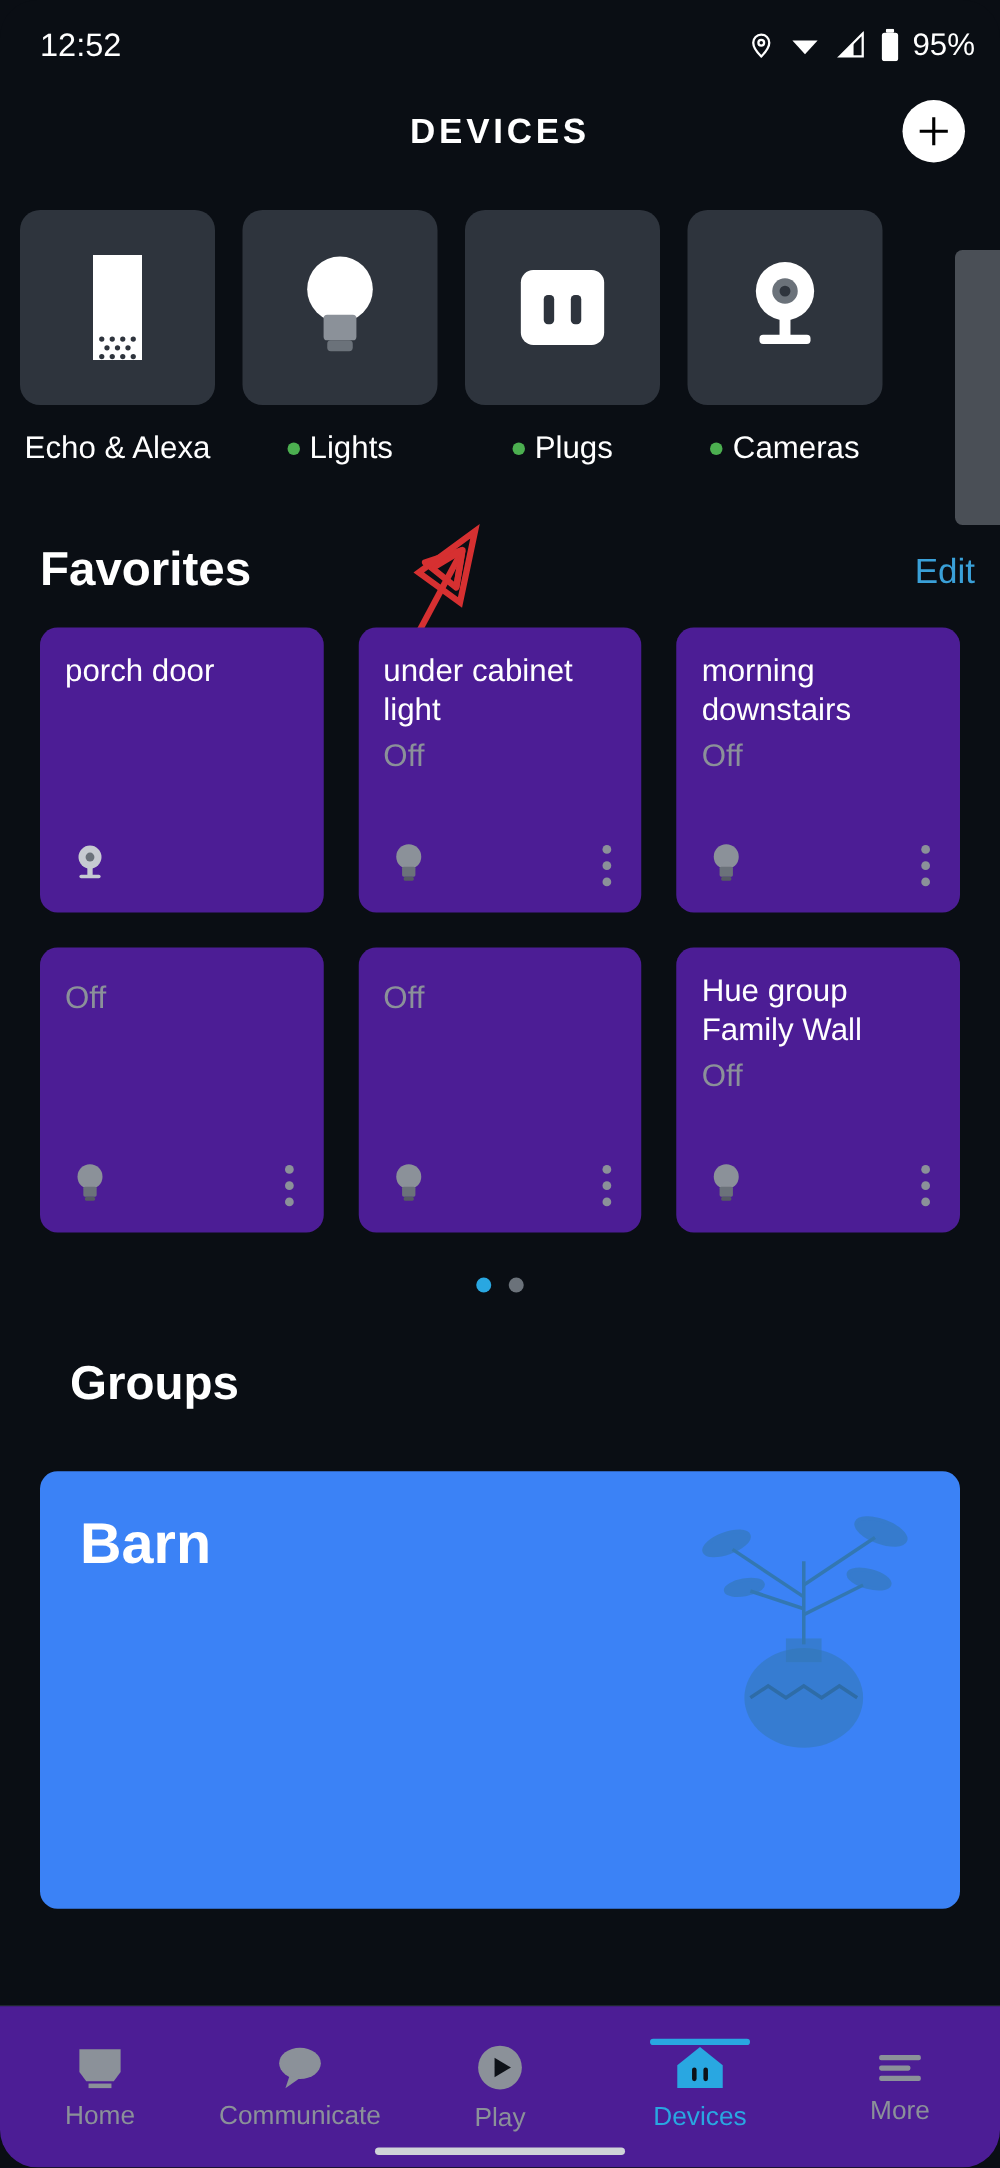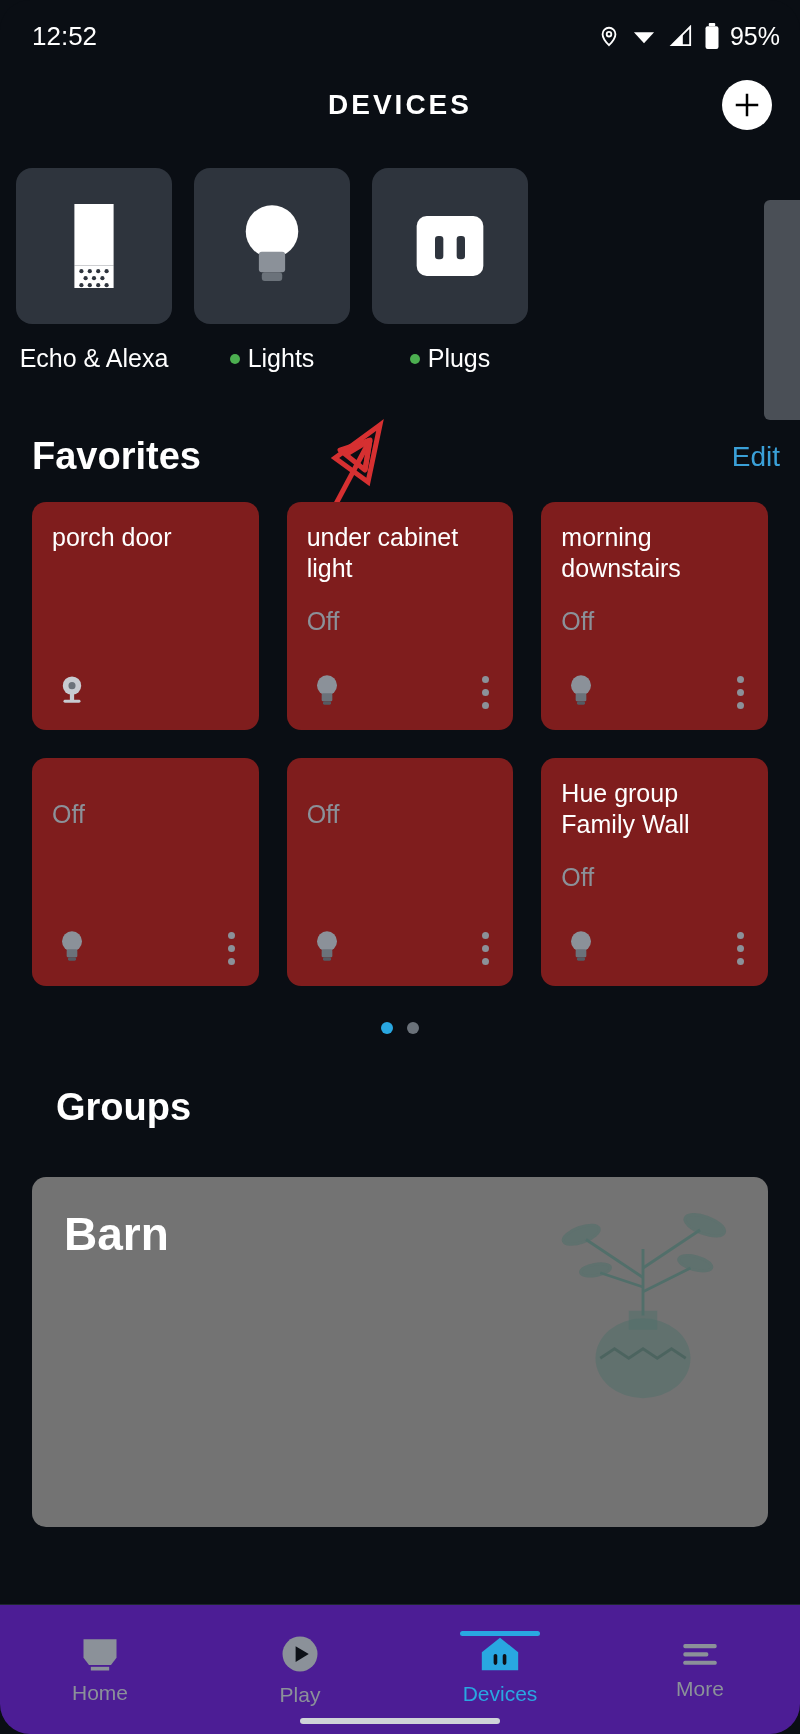--- a/index.html
+++ b/index.html
@@ -25,35 +25,35 @@
   .dot-green { width:10px; height:10px; border-radius:50%; background:#4caf50; }
   .right-peek { position:absolute; right:0; top:200px; width:36px; height:220px; background:#4a4f56; border-radius:6px 0 0 6px;}
 
   
   .section-head { display:flex; justify-content:space-between; align-items:center; padding: 62px 20px 24px 32px;}
   .section-title { font-size:38px; font-weight:700; }
   .edit-link { color:#3aa0d8; font-size:28px; }
 
   
   .fav-grid { display:grid; grid-template-columns: repeat(3, 1fr); gap:28px; padding: 0 32px;}
-  .fav-card { background:#7f1d1d; border-radius:14px; padding:20px 20px 14px 20px; height:228px; display:flex; flex-direction:column; justify-content:space-between; position:relative;}
+  .fav-card { background:#4c1d95; border-radius:14px; padding:20px 20px 14px 20px; height:228px; display:flex; flex-direction:column; justify-content:space-between; position:relative;}
   .fav-name { font-size:25px; line-height:1.25; color:#fff; }
-  .fav-state { font-size:25px; color:#8b9199; margin-top:22px;}
+  .fav-state { font-size:25px; color:#8b9199; margin-top:6px;}
   .fav-bottom { display:flex; align-items:center; justify-content:space-between; }
   .fav-bottom .icon-slot { width:40px; height:48px; display:flex; align-items:center; justify-content:center;}
   .kebab { display:flex; flex-direction:column; gap:6px; padding-right:4px;}
   .kebab span { width:7px; height:7px; background:#8b9199; border-radius:50%;}
 
   
   .pager { display:flex; gap:14px; justify-content:center; padding:36px 0 10px 0;}
   .pager span{ width:12px; height:12px; border-radius:50%; background:#6b727a;}
   .pager span.active{ background:#29a7e1;}
 
   
-  .group-card { margin: 24px 32px 0 32px; background:#737373; border-radius:14px; height:350px; padding:30px 32px; position:relative; overflow:hidden;}
+  .group-card { margin: 24px 32px 0 32px; background:#3b82f6; border-radius:14px; height:350px; padding:30px 32px; position:relative; overflow:hidden;}
   .group-name { font-size:46px; font-weight:700; color:#fff;}
   .plant { position:absolute; right:30px; top:24px; opacity:0.45;}
 
   
   .bottom-nav { position:absolute; bottom:0; left:0; right:0; height:130px; background:#4c1d95; border-top:1px solid #1f2730; display:flex; justify-content:space-around; align-items:center;}
   .nav-item { display:flex; flex-direction:column; align-items:center; gap:8px; color:#8b9199; width:150px;}
   .nav-item.active { color:#29a7e1; }
   .nav-label { font-size:21px; }
   .nav-indicator { position:absolute; top:-3px; width:80px; height:5px; background:#29a7e1; border-radius:3px;}
   .home-bar { position:absolute; bottom:10px; left:50%; transform:translateX(-50%); width:200px; height:6px; background:#cfd3d8; border-radius:4px;}
@@ -148,20 +148,35 @@
           <rect x="15" y="18" width="5" height="14" rx="2" fill="#2e343d"></rect>
           <rect x="28" y="18" width="5" height="14" rx="2" fill="#2e343d"></rect>
         </svg>
     </div>
     <div class="cat-label-row">
       <span class="dot-green"></span>
       <span>Plugs</span>
     </div>
   </div>
 
+  <div class="cat-item">
+    <div class="cat-tile">
+      <svg width="70" height="80" viewBox="0 0 48 54">
+          <circle cx="24" cy="18" r="16" fill="#fff"></circle>
+          <circle cx="24" cy="18" r="7" fill="#6b727a"></circle>
+          <circle cx="24" cy="18" r="3" fill="#2e343d"></circle>
+          <rect x="21" y="32" width="6" height="12" fill="#fff"></rect>
+          <rect x="10" y="42" width="28" height="5" rx="2" fill="#fff"></rect>
+        </svg>
+    </div>
+    <div class="cat-label-row">
+      <span class="dot-green"></span>
+      <span>Cameras</span>
+    </div>
+  </div>
 
   <div class="cat-item">
     
   </div>
 </div>
 
 <svg class="arrow-ann" width="140" height="200" viewBox="0 0 140 200">
   <path d="M20 180 L100 30" stroke="#d63031" stroke-width="5" fill="none"></path>
   <path d="M100 30 L70 40 L95 60 Z" fill="none" stroke="#d63031" stroke-width="5" stroke-linejoin="round"></path>
   <path d="M100 30 L75 45 M100 30 L95 60" stroke="#d63031" stroke-width="5" fill="none"></path>
@@ -327,20 +342,27 @@
 
 <div class="bottom-nav">
   <div class="nav-item">
     <svg width="44" height="38" viewBox="0 0 48 40" fill="#8b9199">
         <path d="M6 4 h36 v20 l-6 8 h-24 l-6 -8 Z"></path>
         <rect x="14" y="34" width="20" height="4"></rect>
       </svg>
     <div class="nav-label">Home</div>
   </div>
   <div class="nav-item">
+    <svg width="40" height="38" viewBox="0 0 48 44" fill="#8b9199">
+        <ellipse cx="24" cy="18" rx="20" ry="15"></ellipse>
+        <path d="M14 30 L10 42 L24 32 Z"></path>
+      </svg>
+    <div class="nav-label">Communicate</div>
+  </div>
+  <div class="nav-item">
     <svg width="42" height="42" viewBox="0 0 48 48" fill="#8b9199">
         <circle cx="24" cy="24" r="20"></circle>
         <path d="M19 15 L34 24 L19 33 Z" fill="#0d1117"></path>
       </svg>
     <div class="nav-label">Play</div>
   </div>
   <div class="nav-item active" style="position:relative;">
     <div class="nav-indicator"></div>
     <svg width="44" height="40" viewBox="0 0 48 44" fill="#29a7e1">
         <path d="M24 4 L44 20 V40 H4 V20 Z"></path>

